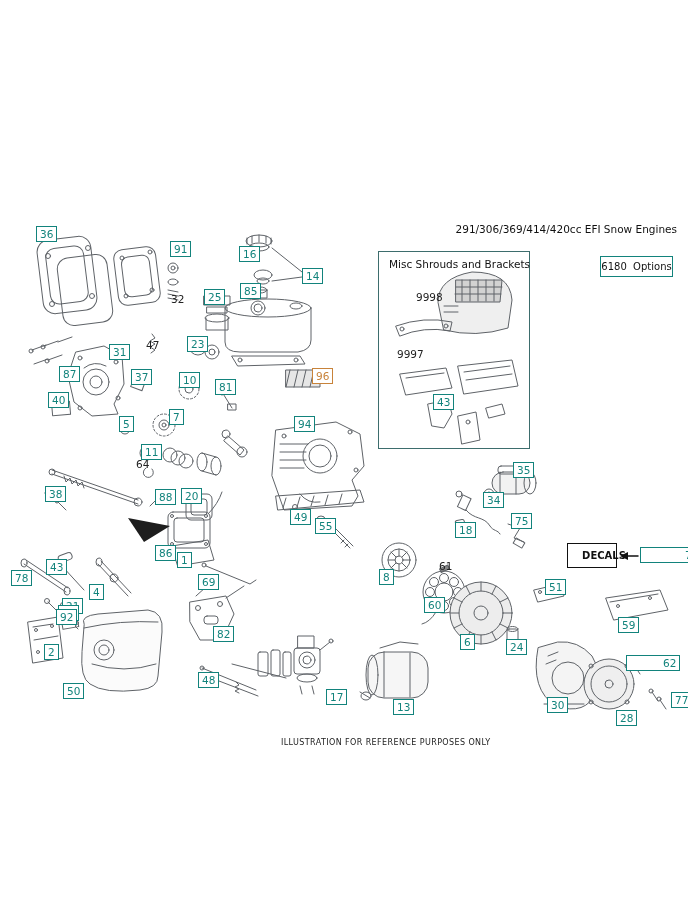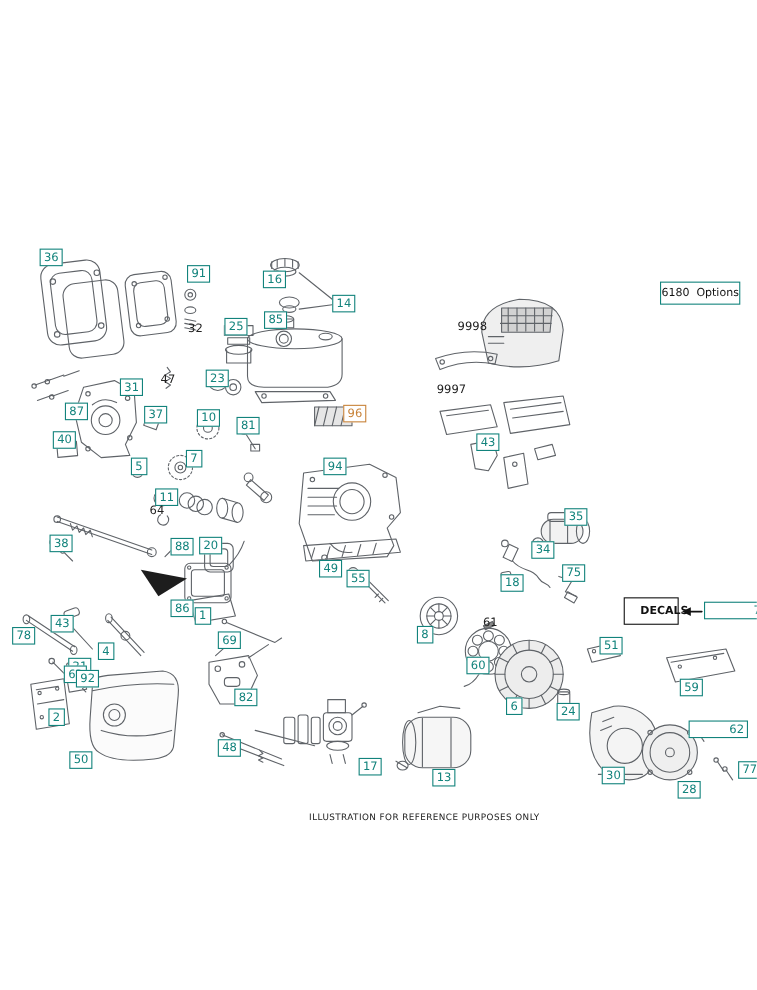--- a/index.html
+++ b/index.html
@@ -366,25 +366,29 @@
         <path d="M226,598 L244,586 M196,596 l20,-18"></path>
       </g>
 
       <g>
         <path d="M638,556 L626,556" stroke="#111" stroke-width="1.5"></path>
         <polygon points="620,556 628,552 628,560" fill="#111" stroke="none"></polygon>
       </g>
     </g>
   </svg>
 
+  <div class="title">291/306/369/414/420cc EFI Snow Engines</div>
 
   <div class="options-box">
     <span>6180  Options</span>
   </div>
 
+  <div class="misc-box">
+    <div class="misc-title">Misc Shrouds and Brackets</div>
+  </div>
 
   <div class="decals-box">
     <span>DECALS</span>
   </div>
 
   <div class="callout-layer">
       <div class="callout boxed" style="left: 36px; top: 226px;">36</div>
       <div class="callout boxed" style="left: 170px; top: 241px;">91</div>
       <div class="callout boxed" style="left: 239px; top: 246px;">16</div>
       <div class="callout boxed" style="left: 302px; top: 268px;">14</div>
@@ -419,21 +423,21 @@
       <div class="callout boxed" style="left: 455px; top: 522px;">18</div>
       <div class="callout boxed" style="left: 155px; top: 545px;">86</div>
       <div class="callout boxed" style="left: 177px; top: 552px;">1</div>
       <div class="callout boxed" style="left: 640px; top: 547px; padding-left: 44px;">72</div>
       <div class="callout boxed" style="left: 46px; top: 559px;">43</div>
       <div class="callout boxed" style="left: 11px; top: 570px;">78</div>
       <div class="callout boxed" style="left: 89px; top: 584px;">4</div>
       <div class="callout boxed" style="left: 198px; top: 574px;">69</div>
       <div class="callout boxed" style="left: 62px; top: 598px;">21</div>
       <div class="callout boxed" style="left: 58px; top: 605px;">63</div>
-      <div class="callout boxed" style="left: 69px; top: 609px;">92</div>
+      <div class="callout boxed" style="left: 56px; top: 609px;">92</div>
       <div class="callout boxed" style="left: 44px; top: 644px;">2</div>
       <div class="callout boxed" style="left: 213px; top: 626px;">82</div>
       <div class="callout boxed" style="left: 379px; top: 569px;">8</div>
       <div class="callout plain" style="left: 439px; top: 559px;">61</div>
       <div class="callout boxed" style="left: 424px; top: 597px; text-align: center;">60</div>
       <div class="callout boxed" style="left: 460px; top: 634px;">6</div>
       <div class="callout boxed" style="left: 506px; top: 639px;">24</div>
       <div class="callout boxed" style="left: 545px; top: 579px;">51</div>
       <div class="callout boxed" style="left: 618px; top: 617px;">59</div>
       <div class="callout boxed" style="left: 626px; top: 655px; padding-left: 36px;">62</div>

